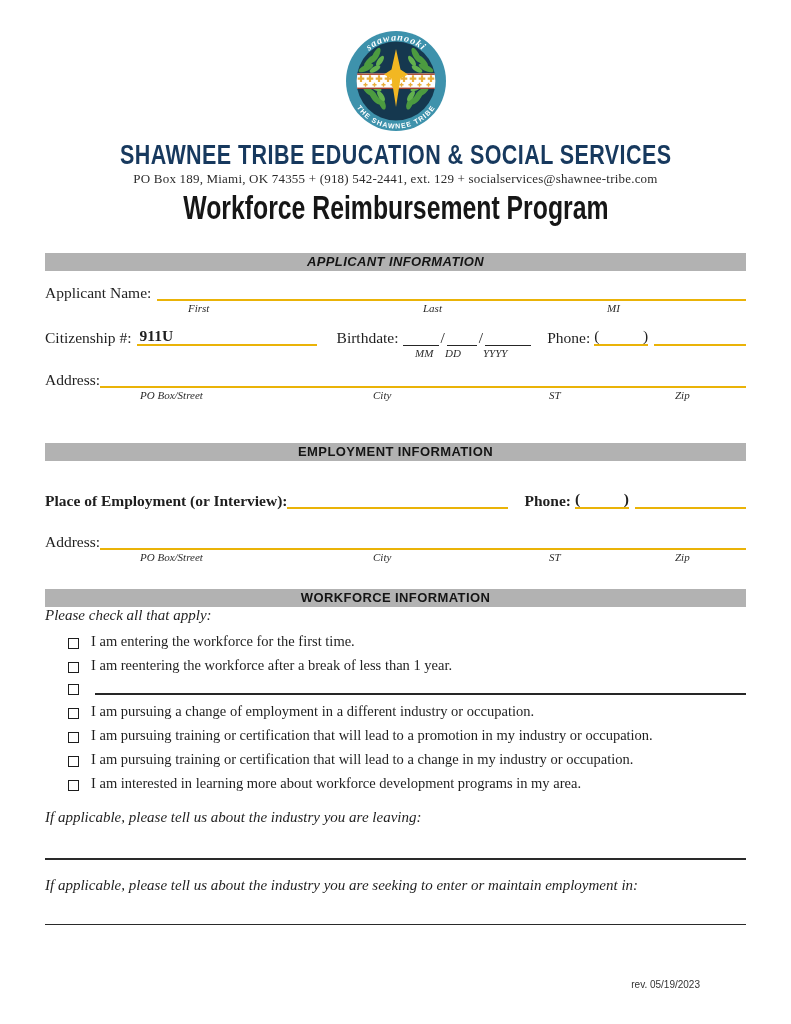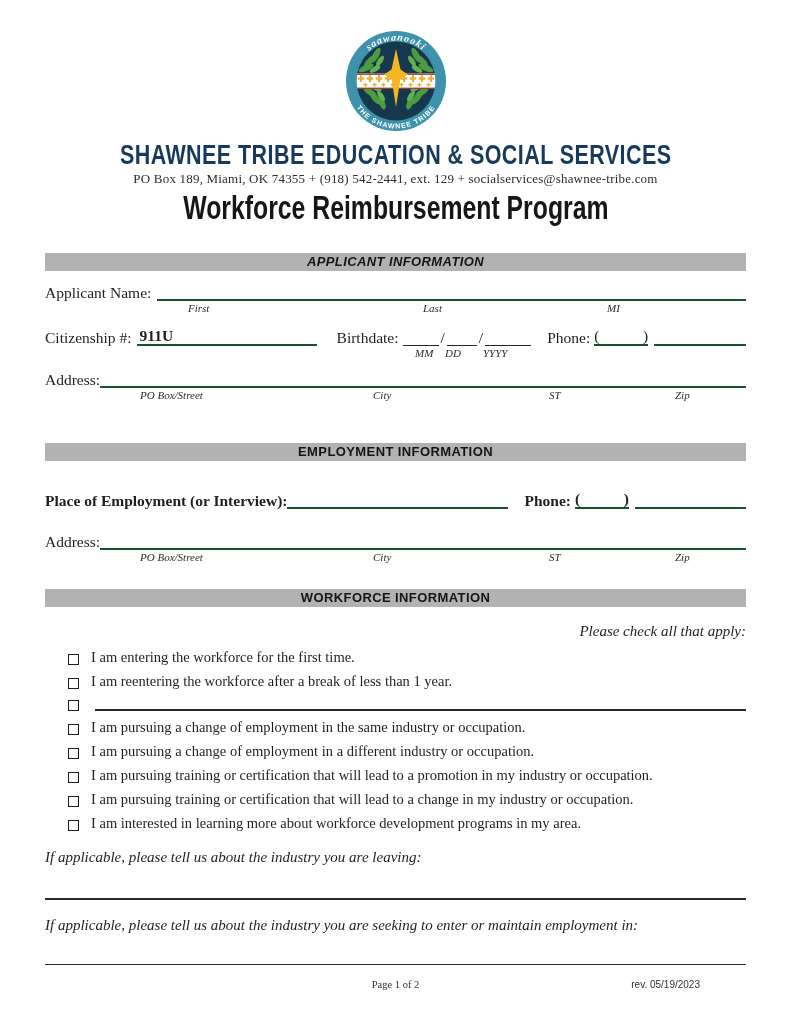--- a/index.html
+++ b/index.html
@@ -33,21 +33,21 @@
     font-family:"Liberation Sans", sans-serif; font-weight:700; font-size:13px;
     line-height:18px; color:#141414; letter-spacing:0.4px;
   }
   .bar-applicant  { margin-top:27px;font-style:italic; }
   .bar-employment { margin-top:41px; }
   .bar-workforce  { margin-top:25px; }
 
   
   .frow { display:flex; align-items:flex-end; font-size:15.5px; line-height:17px; }
   .lbl { white-space:nowrap; }
-  .ul  { border-bottom:2px solid #14532d; }
+  .ul  { border-bottom:2px solid #eab308; }
   .ul1 { border-bottom:1px solid #262626; }
   .fill { flex:1 1 auto; }
   .sub-row { position:relative; height:14px; font-style:italic; font-size:11px; color:#2b2b2b; }
   .sub-row span { position:absolute; top:1px; white-space:nowrap; }
 
   .row-name { margin-top:13px; }
   .row-cit  { margin-top:12px; }
   .row-addr { margin-top:11px; }
   .row-place{ margin-top:29px;font-weight:bold; }
   .row-addr2{ margin-top:24px; }
@@ -62,21 +62,21 @@
   .paren-line { width:54px; margin-left:4px; display:flex; justify-content:space-between; }
   .tail { margin-left:6px; }
   .place-line { width:221px; }
 
   
   .pos-first { left:143px; } .pos-last { left:378px; } .pos-mi { left:562px; }
   .pos-mm { left:370px; } .pos-dd { left:400px; } .pos-yyyy { left:438px; }
   .pos-po { left:95px; } .pos-city { left:328px;text-align:right; } .pos-st { left:504px; } .pos-zip { left:630px; }
 
   
-  .instruction { margin-top:16px; font-style:italic; font-size:15px;text-align:right; }
+  .instruction { font-style:italic; font-size:15px; }
   .checklist { margin-top:10px; }
   .cb-row { display:flex; align-items:flex-end; margin:0 0 9px 23px; font-size:14.5px; line-height:15px; }
   .cb {
     flex:0 0 auto; width:11px; height:11px; border:1.5px solid #1d1d1d;
     margin-right:12px; background:#fff; position:relative; top:0px;
   }
   .cb-fill { flex:1 1 auto; height:13px; border-bottom:2px solid #262626; margin-left:4px; }
 
   .prompt { font-style:italic; font-size:15px; line-height:18px; }
   .prompt-1 { margin-top:17px; }
@@ -252,24 +252,20 @@
       <div class="cb-row">
         <span class="cb"></span>
         <span>I am reentering the workforce after a break of less than 1 year.</span>
       </div>
       <div class="cb-row">
         <span class="cb"></span>
         <span class="cb-fill"></span>
       </div>
       <div class="cb-row">
         <span class="cb"></span>
-        <span>I am pursuing a change of employment in the same industry or occupation.</span>
-      </div>
-      <div class="cb-row">
-        <span class="cb"></span>
         <span>I am pursuing a change of employment in a different industry or occupation.</span>
       </div>
       <div class="cb-row">
         <span class="cb"></span>
         <span>I am pursuing training or certification that will lead to a promotion in my industry or occupation.</span>
       </div>
       <div class="cb-row">
         <span class="cb"></span>
         <span>I am pursuing training or certification that will lead to a change in my industry or occupation.</span>
       </div>
@@ -281,17 +277,16 @@
 
     <div class="prompt prompt-1">If applicable, please tell us about the industry you are leaving:</div>
     <div class="prompt-line-1"></div>
 
     <div class="prompt prompt-2">If applicable, please tell us about the industry you are seeking to enter or maintain employment in:</div>
     <div class="prompt-line-2"></div>
 
   </div>
 
   <div class="footer">
-    <span class="page-label">Page 1 of 2</span>
     <span class="rev-label">rev. 05/19/2023</span>
   </div>
 
 </div>
 
 </body></html>

